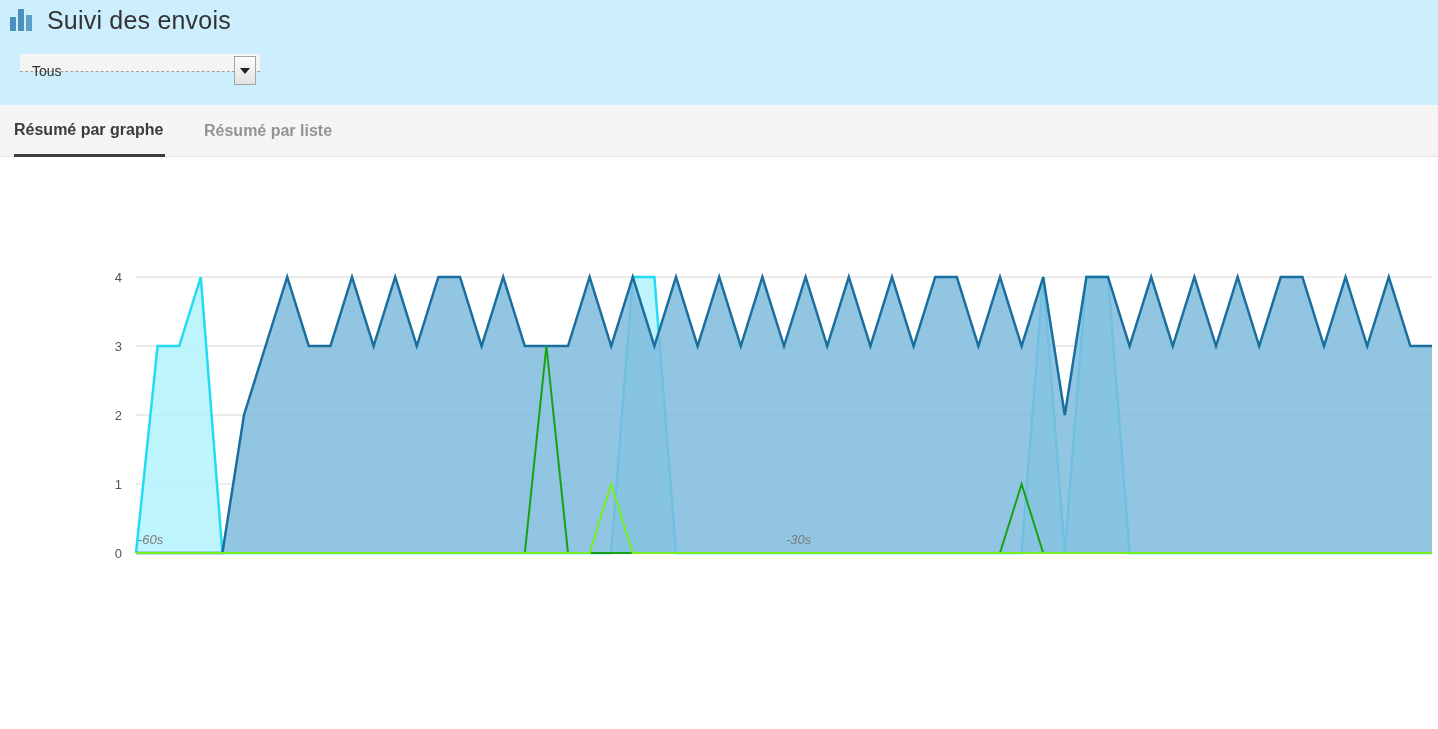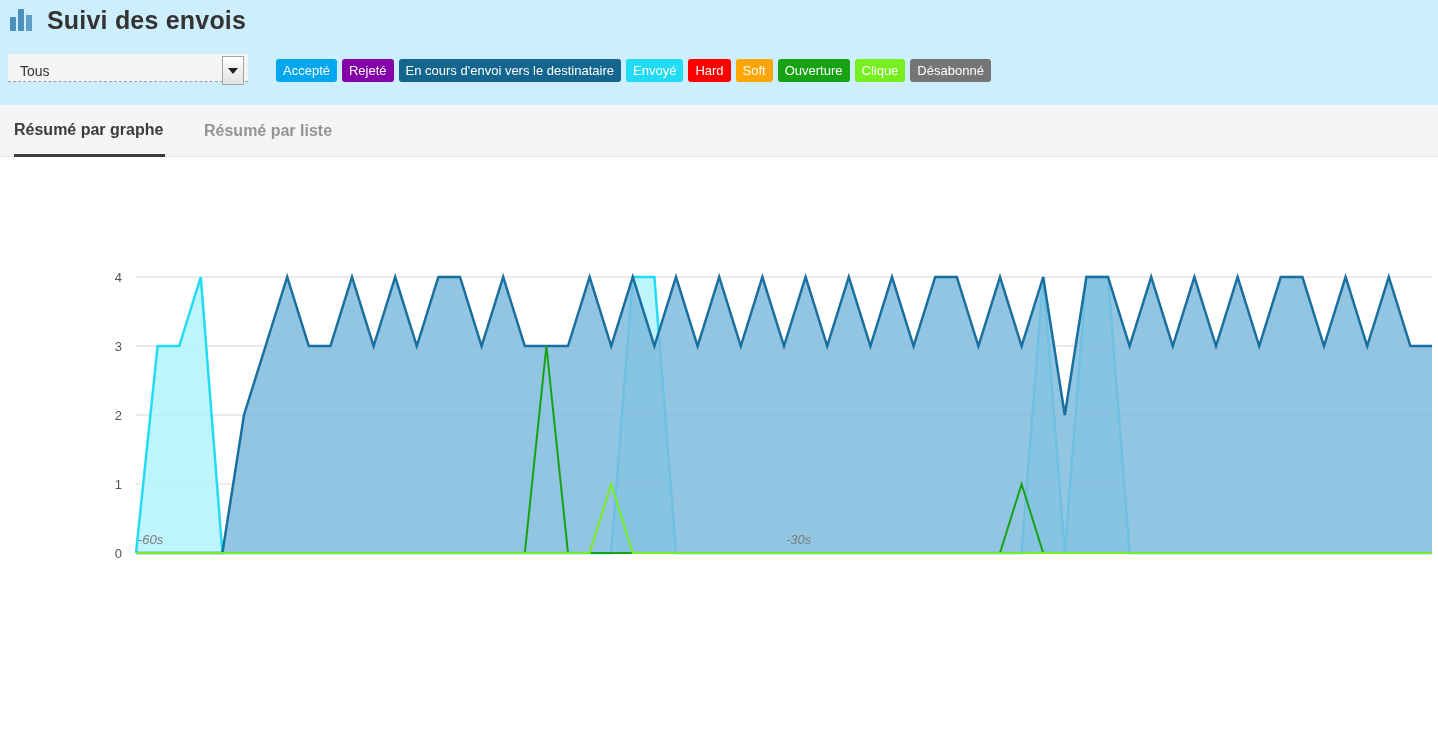--- a/index.html
+++ b/index.html
@@ -18,28 +18,28 @@
     position: absolute; left: 0; top: 0;
     width: 1438px; height: 105px;
     background: #cdeefc;
   }
   .title-row {
     position: absolute; left: 10px; top: 6px;
     display: flex; align-items: center; gap: 13px;
   }
   .brand-icon { display: block; width: 24px; height: 22px; }
   .page-title {
-    font-size: 25px; font-weight: bold; color: #333333;
+    font-size: 25px; font-weight: normal; color: #333333;
     letter-spacing: .2px; line-height: 28px;
   }
 
   
   .scope-select {
-    position: absolute; left: 8px; top: 54px;
-    width: 240px; height: 28px;
+    position: absolute; left: 20px; top: 54px;
+    width: 240px; height: 18px;
     background: #f4f4f4;
     border: none;
     border-bottom: 1px dashed #9aa0a6;
   }
   .scope-select .sel-value {
     position: absolute; left: 12px; top: 8px;
     font-size: 14px; color: #333; line-height: 18px;
   }
   .scope-select .sel-arrow {
     position: absolute; right: 4px; top: 2px;
@@ -133,31 +133,20 @@
     <div class="page-title">Suivi des envois</div>
   </div>
 
   <div class="scope-select">
     <span class="sel-value">Tous</span>
     <span class="sel-arrow">
       <span class="caret-down"></span>
     </span>
   </div>
 
-  <div class="badges" id="filter-badges">
-      <div class="badge" style="background: rgb(0, 166, 238);">Accepté</div>
-      <div class="badge" style="background: rgb(132, 0, 168);">Rejeté</div>
-      <div class="badge" style="background: rgb(21, 102, 143);">En cours d'envoi vers le destinataire</div>
-      <div class="badge" style="background: rgb(34, 219, 244);">Envoyé</div>
-      <div class="badge" style="background: rgb(255, 0, 0);">Hard</div>
-      <div class="badge" style="background: rgb(255, 165, 0);">Soft</div>
-      <div class="badge" style="background: rgb(23, 162, 20);">Ouverture</div>
-      <div class="badge" style="background: rgb(118, 238, 32);">Clique</div>
-      <div class="badge" style="background: rgb(117, 117, 117);">Désabonné</div>
-    </div>
 </div>
 
 <div class="tabbar">
   <div class="tab tab-list">
     <span>Résumé par liste</span>
   </div>
   <div class="tab tab-graph">
     <span>Résumé par graphe</span>
   </div>
 </div>

